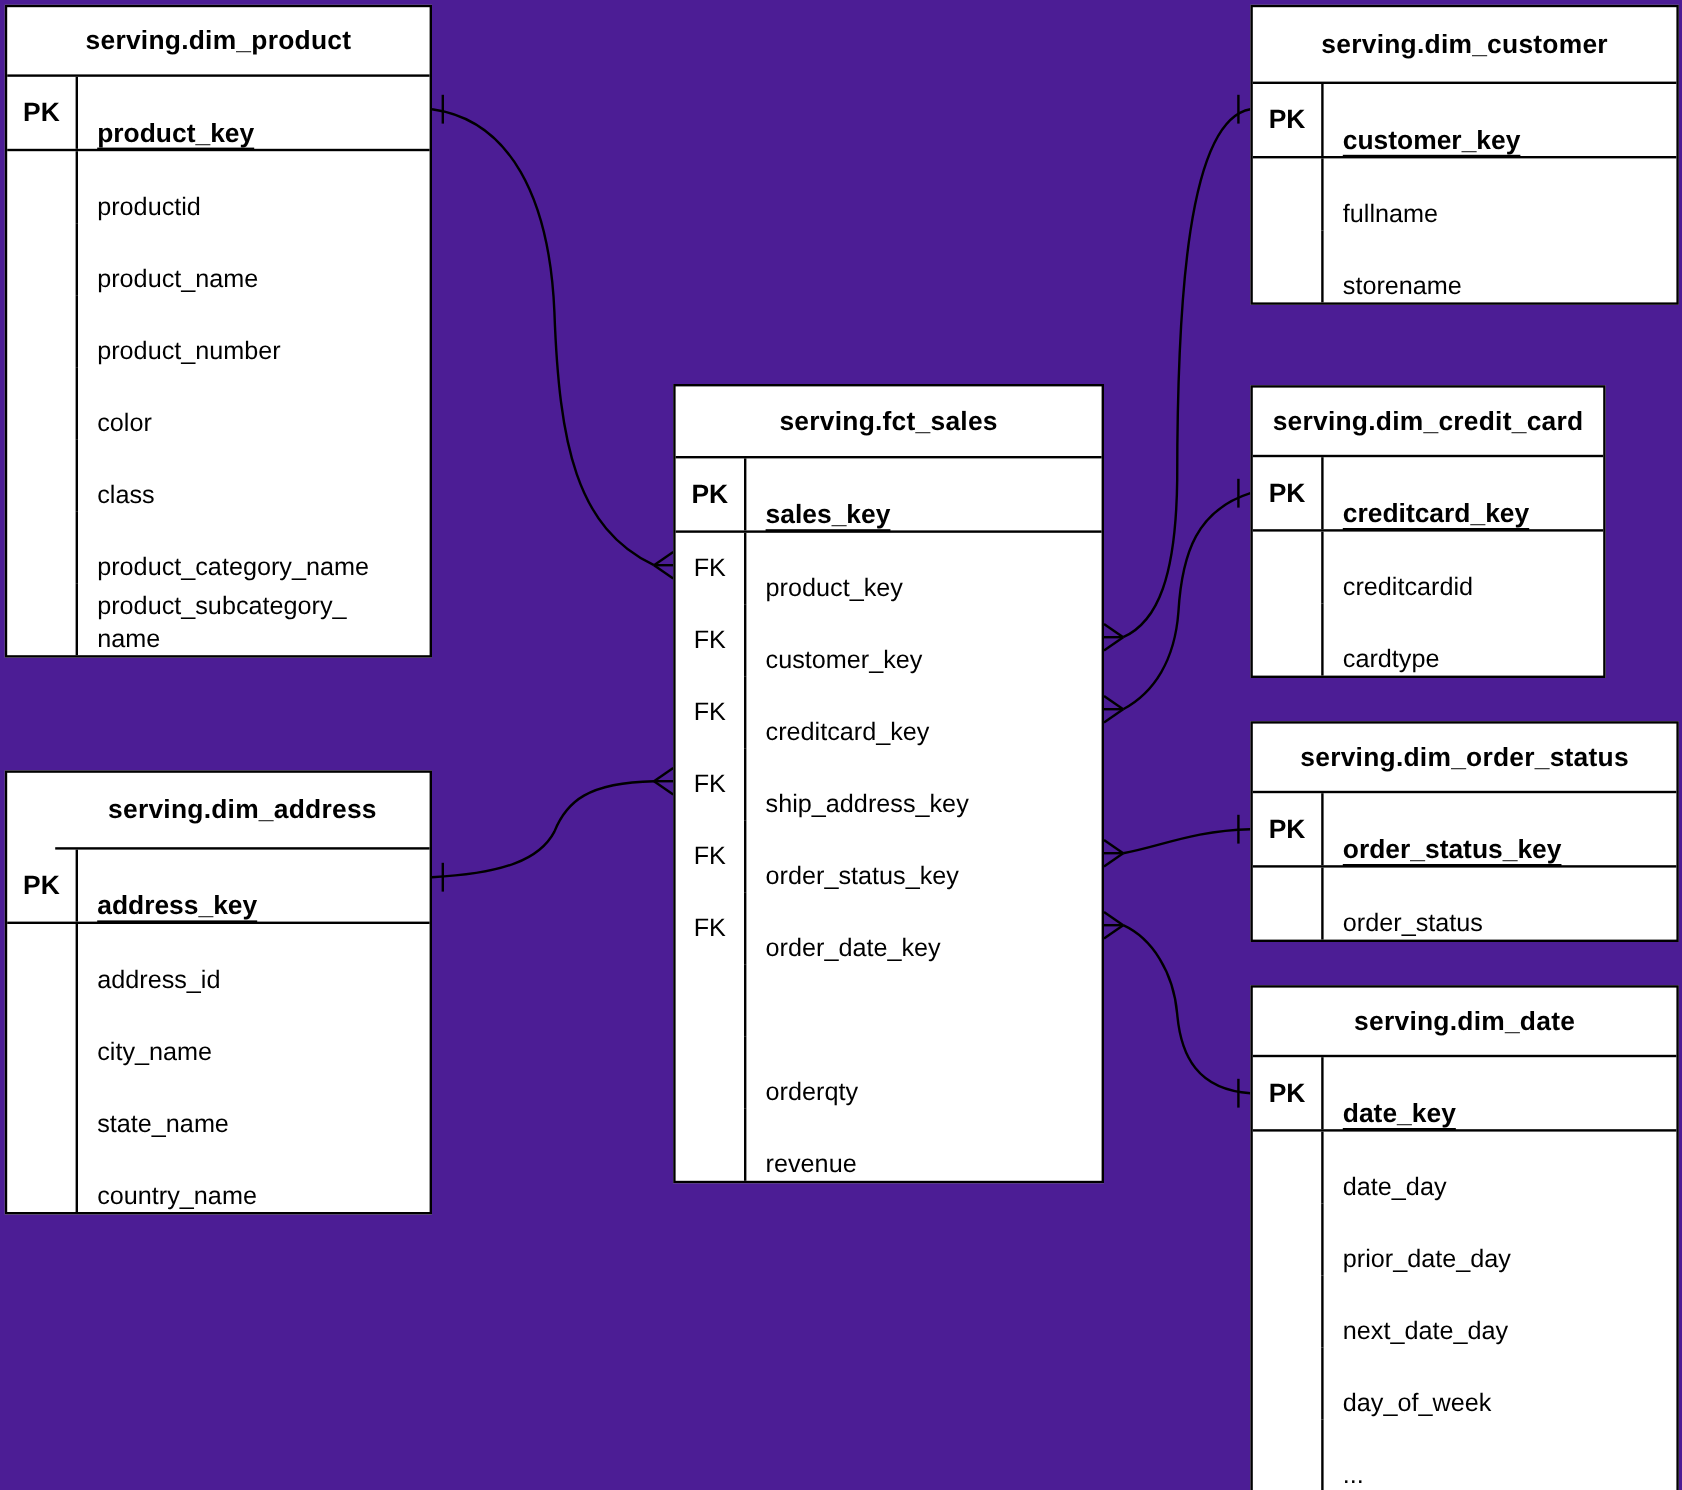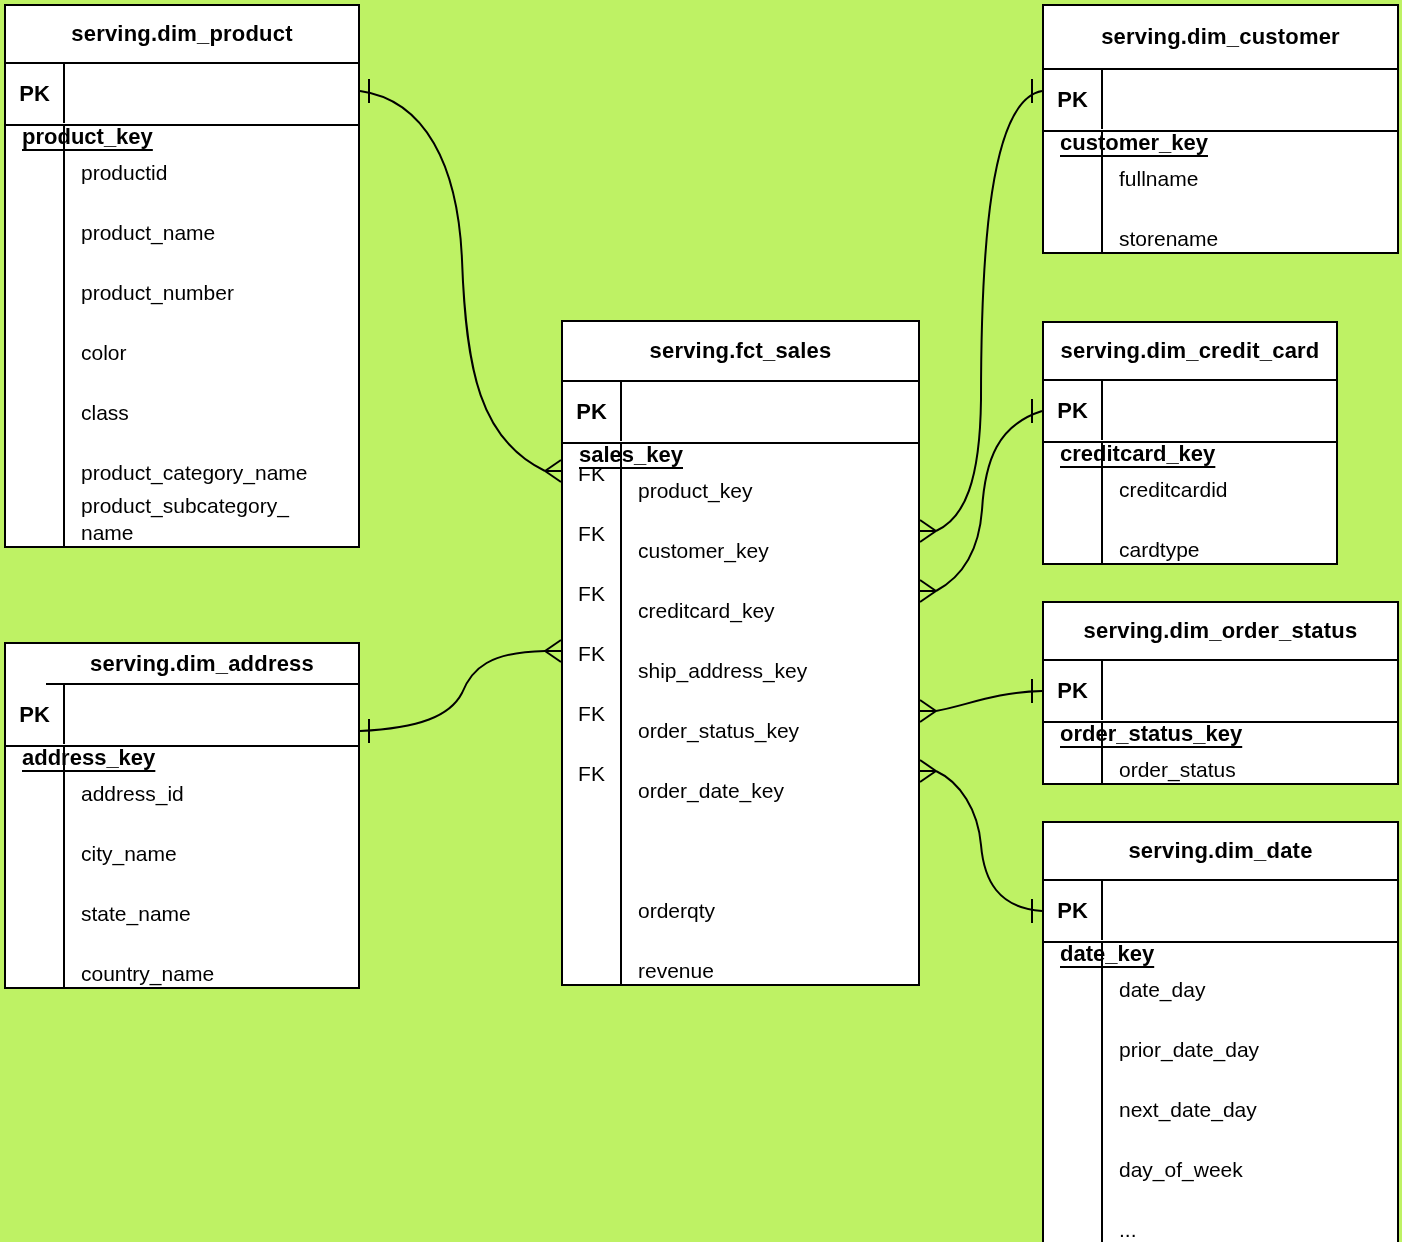--- a/index.html
+++ b/index.html
@@ -1,28 +1,28 @@
 <!DOCTYPE html>
 <html><head>
 <meta charset="utf-8">
 <style>
   html,body{margin:0;padding:0;background:#ffffff;}
   .canvas{
-    position:relative;width:1402px;height:1242px;background:#bef264;
+    position:relative;width:1402px;height:1242px;background:#4c1d95;
     font-family:"Liberation Sans",sans-serif;color:#000;overflow:hidden;
   }
   .rel-layer{position:absolute;left:0;top:0;width:1402px;height:1242px;pointer-events:none;}
   .erd-table{position:absolute;background:#ffffff;border:2px solid #000;box-sizing:border-box;}
   .erd-title{
     display:flex;align-items:center;justify-content:center;
     font-weight:bold;font-size:22px;letter-spacing:0.2px;
     border-bottom:2px solid #000;box-sizing:border-box;
   }
   .erd-row{display:flex;box-sizing:border-box;}
-  .erd-pkrow{height:62px;border-bottom:2px solid #000;flex-direction:column;}
+  .erd-pkrow{height:62px;border-bottom:2px solid #000;}
   .erd-bodyrow{height:60px;}
   .badge-cell{
     width:59px;flex:0 0 59px;border-right:2px solid #000;box-sizing:border-box;
     display:flex;align-items:center;justify-content:center;font-size:21px;
   }
   .badge-pk{font-weight:bold;font-size:22px;}
   .field-cell{
     flex:1;display:flex;align-items:flex-end;
     padding:0 6px 0 16px;font-size:21px;line-height:27px;white-space:pre-line;
   }
@@ -194,21 +194,21 @@
         <div class="erd-row erd-pkrow">
           <div class="badge-cell badge-pk">PK</div>
           <div class="field-cell"><span class="pk-name">order_status_key</span></div>
         </div>
         <div class="erd-row erd-bodyrow">
           <div class="badge-cell"></div>
           <div class="field-cell">order_status</div>
         </div>
       </div>
       <div class="erd-table" style="left: 4px; top: 642px; width: 356px;">
-        <div class="erd-title" style="height: 41px; margin-left: 40px;">serving.dim_address</div>
+        <div class="erd-title" style="height: 64px; margin-left: 40px;">serving.dim_address</div>
         <div class="erd-row erd-pkrow">
           <div class="badge-cell badge-pk">PK</div>
           <div class="field-cell"><span class="pk-name">address_key</span></div>
         </div>
         <div class="erd-row erd-bodyrow">
           <div class="badge-cell"></div>
           <div class="field-cell">address_id</div>
         </div>
         <div class="erd-row erd-bodyrow">
           <div class="badge-cell"></div>

